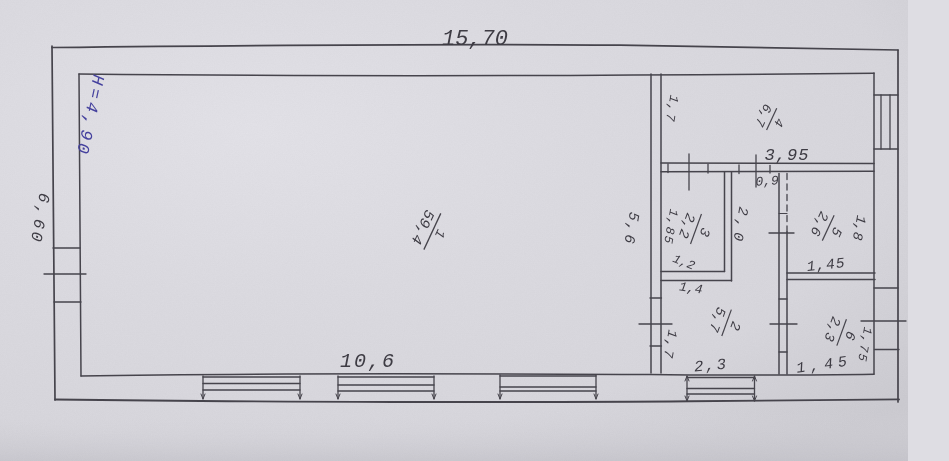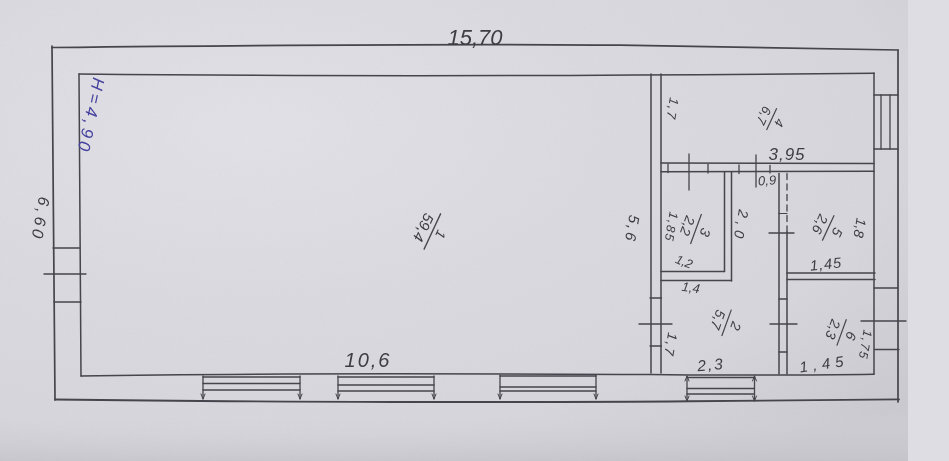--- a/index.html
+++ b/index.html
@@ -1,16 +1,16 @@
 <!DOCTYPE html>
 <html><head>
 <meta charset="utf-8">
 <style>
 html,body{margin:0;padding:0;background:#dedde3}
-.page{position:relative;width:908px;height:461px;overflow:hidden;font-family:Liberation Sans, sans-serif}
+.page{position:relative;width:908px;height:461px;overflow:hidden;font-family:Liberation Mono, monospace}
 </style>
 </head>
 <body>
 <div class="page">
 <svg width="949" height="461" viewBox="0 0 949 461" xmlns="http://www.w3.org/2000/svg">
 <defs>
 <radialGradient id="vig" cx="27%" cy="28%" r="90%">
 <stop offset="0%" stop-color="#e3e2e8"></stop>
 <stop offset="40%" stop-color="#dcdbe1"></stop>
 <stop offset="75%" stop-color="#d8d7dd"></stop>

